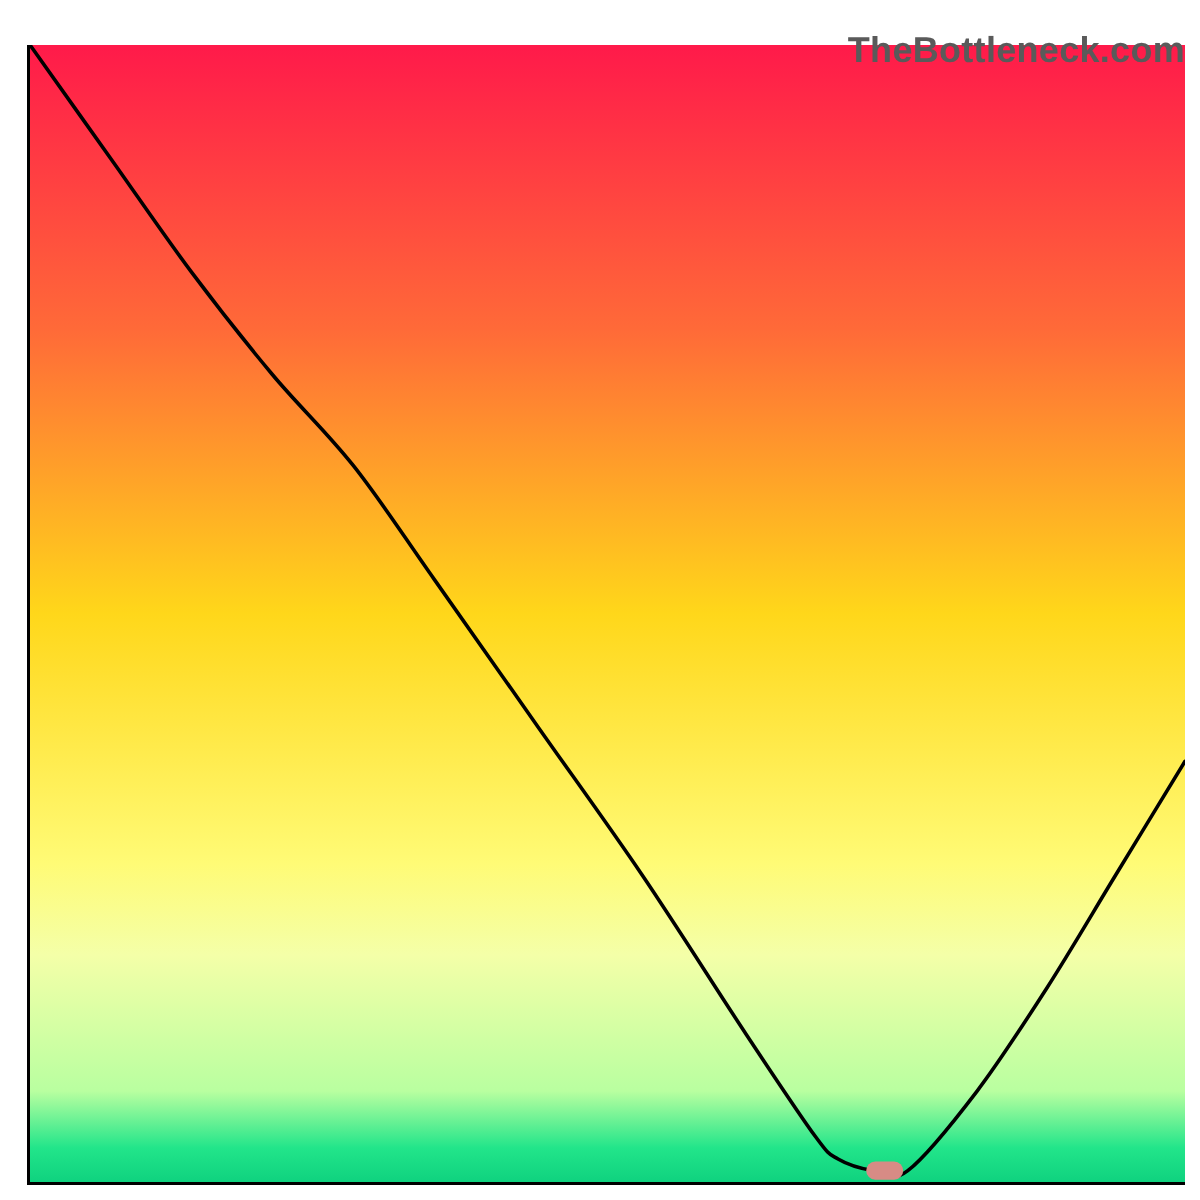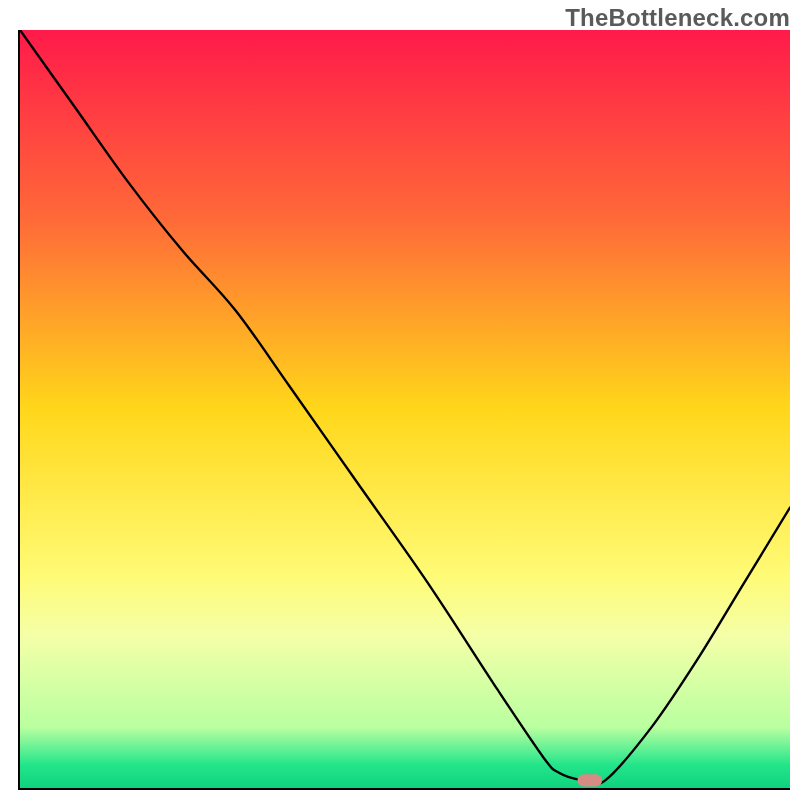--- a/index.html
+++ b/index.html
@@ -12,21 +12,21 @@
     overflow: hidden;
   }
   .chart-frame {
     position: relative;
     width: 800px;
     height: 800px;
     box-sizing: border-box;
   }
   .watermark {
     position: absolute;
-    top: 4px;
+    top: 20px;
     right: 10px;
     font-size: 24px;
     font-weight: 600;
     color: #5a5a5a;
     letter-spacing: 0.2px;
     z-index: 10;
   }
   .axes {
     position: absolute;
     left: 18px;

